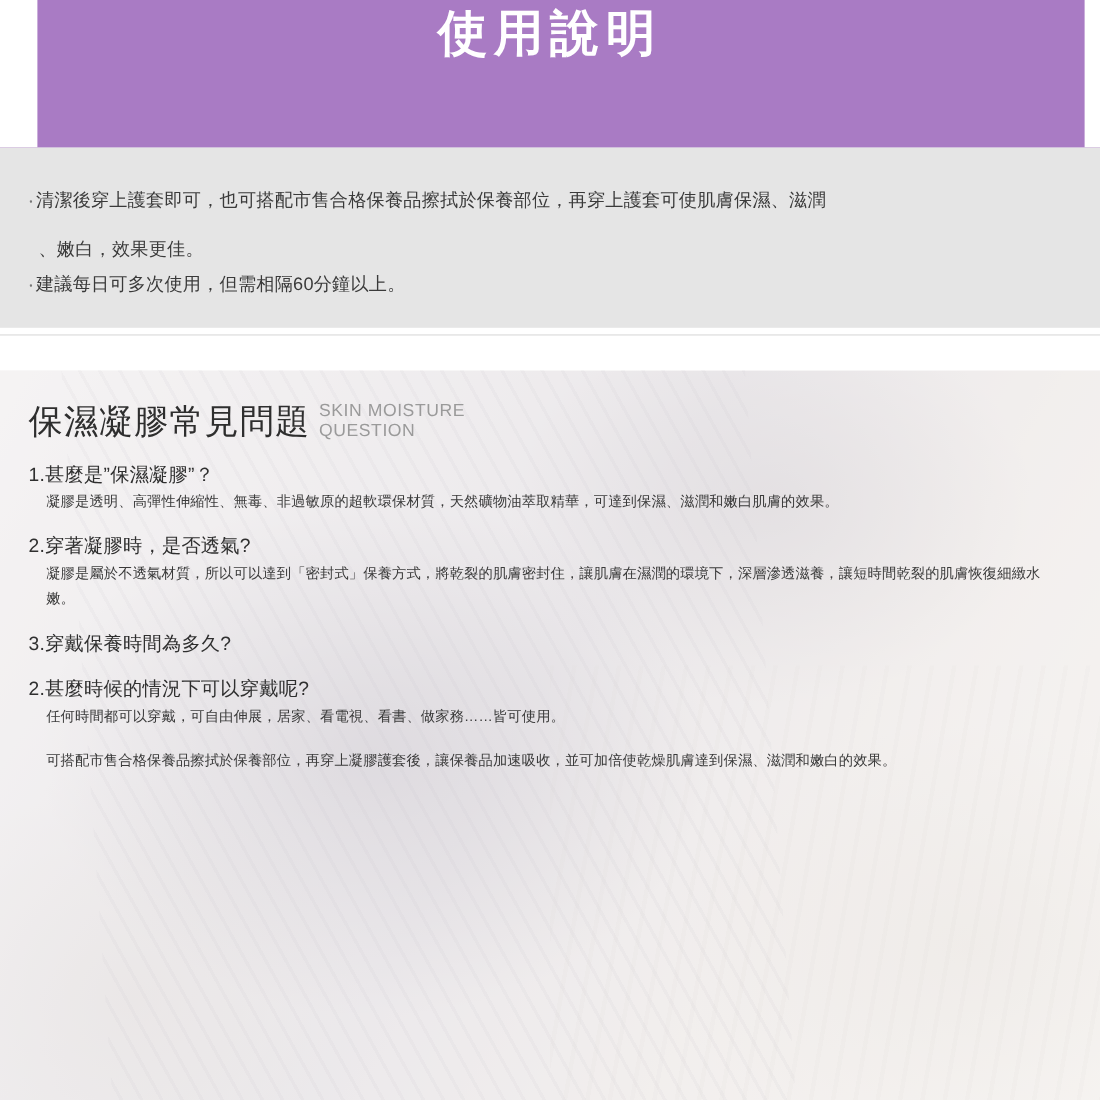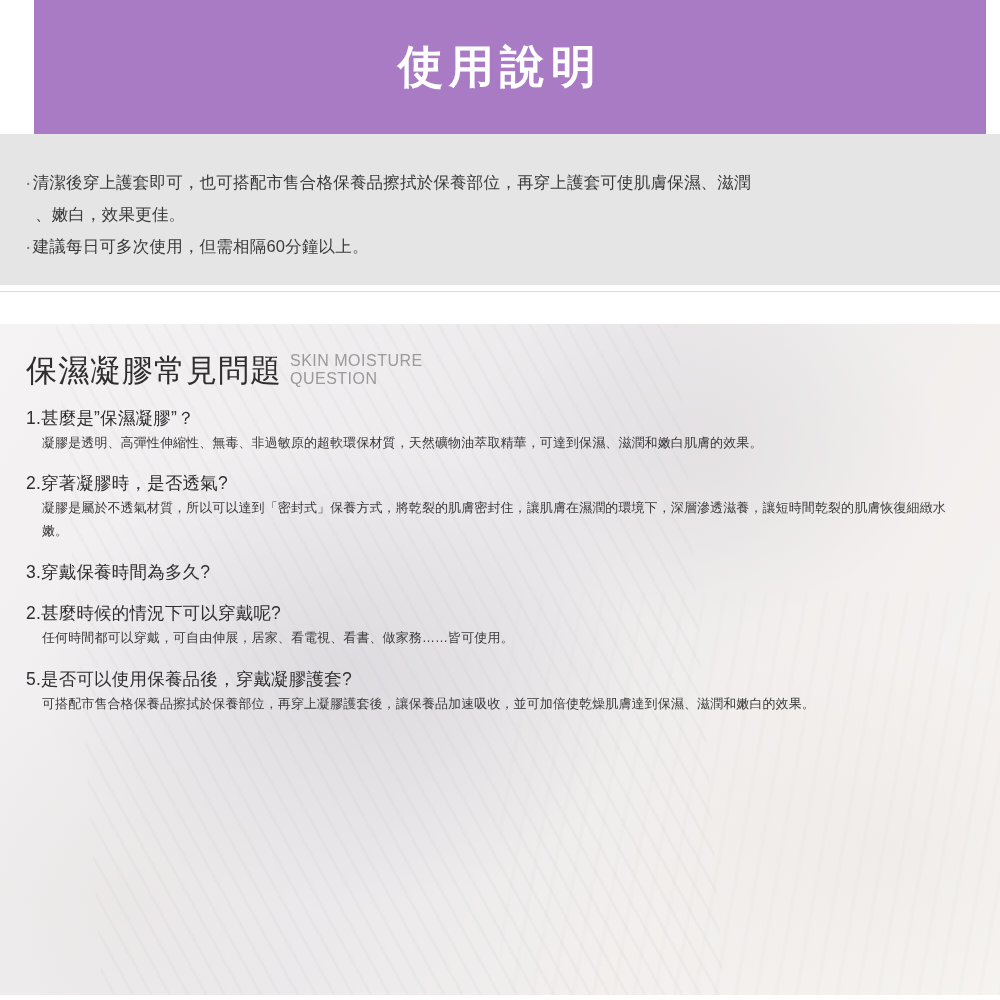--- a/index.html
+++ b/index.html
@@ -19,21 +19,20 @@
     height: 1000px;
     background: #ffffff;
   }
 
   
   .header {
     position: relative;
     height: 134px;
     background: #a97bc4;
     display: flex;
-    align-items: center;
     justify-content: center;
     overflow: hidden;
   }
   .header::before {
     content: "";
     position: absolute;
     left: 0; top: 0; bottom: 0;
     width: 34px;
     background: #ffffff;
   }
@@ -65,20 +64,21 @@
     line-height: 1.95;
     letter-spacing: 0.2px;
   }
   .usage-line .dot {
     color: #777;
     margin-right: 2px;
   }
   .usage-cont {
     display: block;
     padding-left: 9px;
+    margin-top: 13px;
   }
 
   
   .divider {
     height: 1px;
     background: #d9d9d9;
     margin: 6px 0 0 0;
   }
 
   
@@ -224,20 +224,19 @@
       <div class="qa">
         <div class="qa-q">3.穿戴保養時間為多久?</div>
       </div>
 
       <div class="qa">
         <div class="qa-q">2.甚麼時候的情況下可以穿戴呢?</div>
         <div class="qa-a">任何時間都可以穿戴，可自由伸展，居家、看電視、看書、做家務……皆可使用。</div>
       </div>
 
       <div class="qa">
-        <div class="qa-q">5.是否可以使用保養品後，穿戴凝膠護套?</div>
         <div class="qa-a">可搭配市售合格保養品擦拭於保養部位，再穿上凝膠護套後，讓保養品加速吸收，並可加倍使乾燥肌膚達到保濕、滋潤和嫩白的效果。</div>
       </div>
 
     </div>
   </div>
 
 </div>
 
 </body></html>

